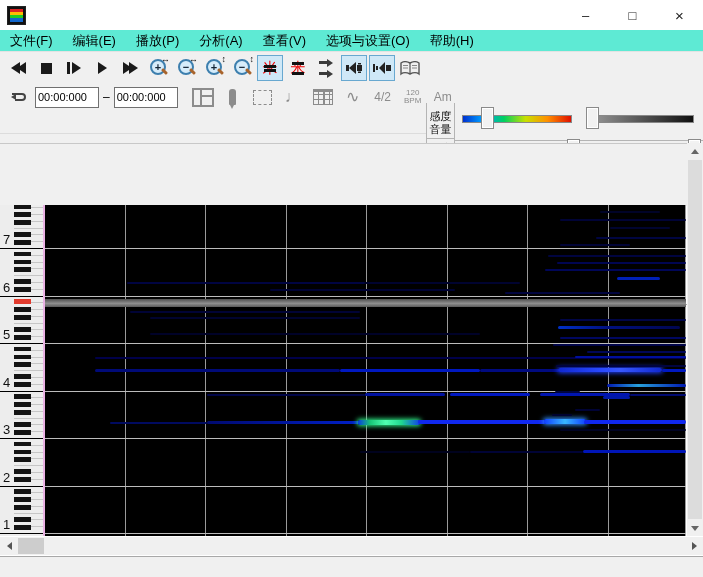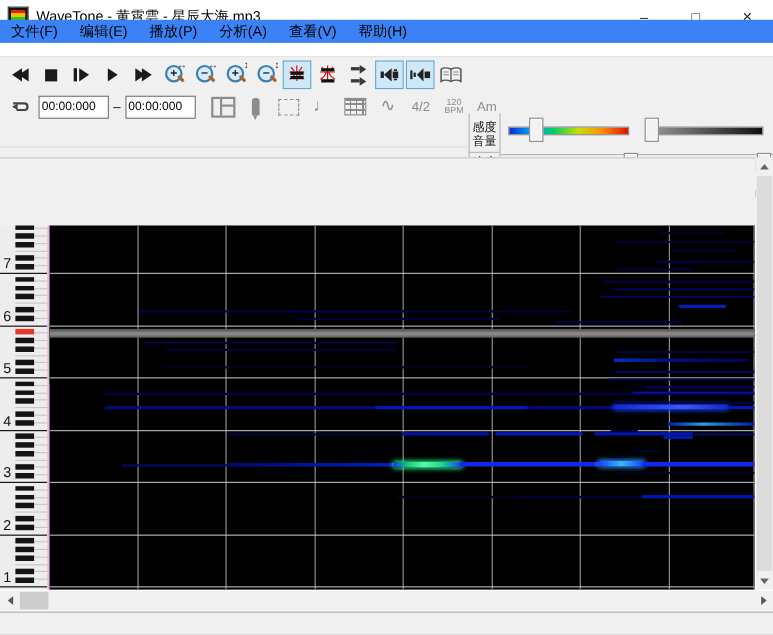--- a/index.html
+++ b/index.html
@@ -9,21 +9,21 @@
   .abs{position:absolute;}
   
   #titlebar{left:0;top:0;width:703px;height:30px;background:#fff;display:flex;align-items:center;}
   #appicon{width:17px;height:17px;margin-left:7px;background:
      linear-gradient(180deg,#d22 0 30%,#fb0 30% 48%,#2c2 48% 66%,#16c 66% 100%);
      box-shadow:inset 0 0 0 2px #111;border:1px solid #222;}
   #wtitle{font-size:13px;margin-left:7px;}
   .wbtns{margin-left:auto;display:flex;height:30px;}
   .wbtn{width:47px;height:30px;display:flex;align-items:center;justify-content:center;font-size:13px;color:#222;}
   
-  #menubar{left:0;top:18px;width:703px;height:21px;background:#3b82f6;display:flex;align-items:center;font-size:13px;}
+  #menubar{left:0;top:30px;width:703px;height:21px;background:#5eead4;display:flex;align-items:center;font-size:13px;}
   .mitem{padding:0 10px;}
   
   #toolbar{left:0;top:51px;width:703px;height:92px;background:#f0f0f0;border-top:1px solid #e3e3e3;}
   .trow{position:absolute;display:flex;align-items:center;}
   #trow1{left:5px;top:2px;height:28px;gap:2px;}
   #trow2{left:5px;top:32px;height:26px;gap:4px;}
   .tbtn{width:26px;height:26px;display:flex;align-items:center;justify-content:center;position:relative;flex:0 0 auto;}
   .tbtn.on{background:#cfe8f7;border:1px solid #68a8d0;width:24px;height:24px;}
   .tsep{width:4px;}
   
@@ -126,34 +126,34 @@
   .tri-rt{width:0;height:0;border-top:4px solid transparent;border-bottom:4px solid transparent;border-left:5px solid #555;}
   #statusbar{left:0;top:556px;width:703px;height:21px;background:#f0f0f0;border-top:1px solid #a8a8a8;}
   
   .svgic{display:block;}
 </style>
 </head>
 <body>
 
 <div class="abs" id="titlebar">
   <div id="appicon"></div>
-  <div id="wtitle">WaveTone - 黄霄雲 - 星辰大海.mp3</div>
   <div class="wbtns">
     <div class="wbtn">–</div>
     <div class="wbtn">□</div>
     <div class="wbtn" style="font-size:15px;">×</div>
   </div>
 </div>
 
 <div class="abs" id="menubar">
     <span class="mitem">文件(F)</span>
     <span class="mitem">编辑(E)</span>
     <span class="mitem">播放(P)</span>
     <span class="mitem">分析(A)</span>
     <span class="mitem">查看(V)</span>
+    <span class="mitem">选项与设置(O)</span>
     <span class="mitem">帮助(H)</span>
   </div>
 
 <div class="abs" id="toolbar">
   <div class="trow" id="trow1">
     <div class="tbtn">
         <span class="tri-l"></span>
         <span class="tri-l" style="margin-left:-3px"></span>
       </div>
     <div class="tbtn">

